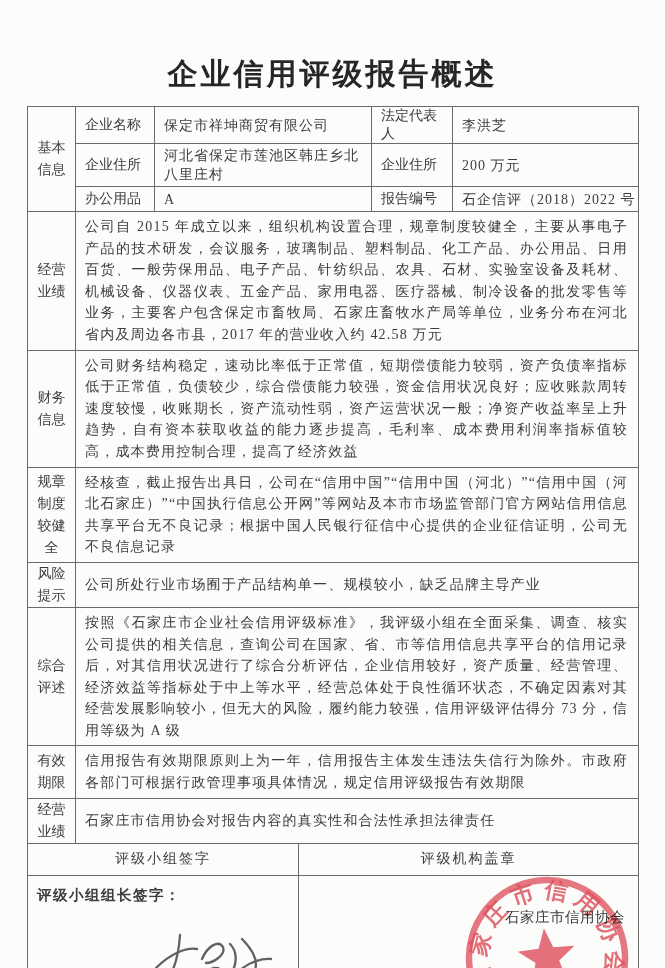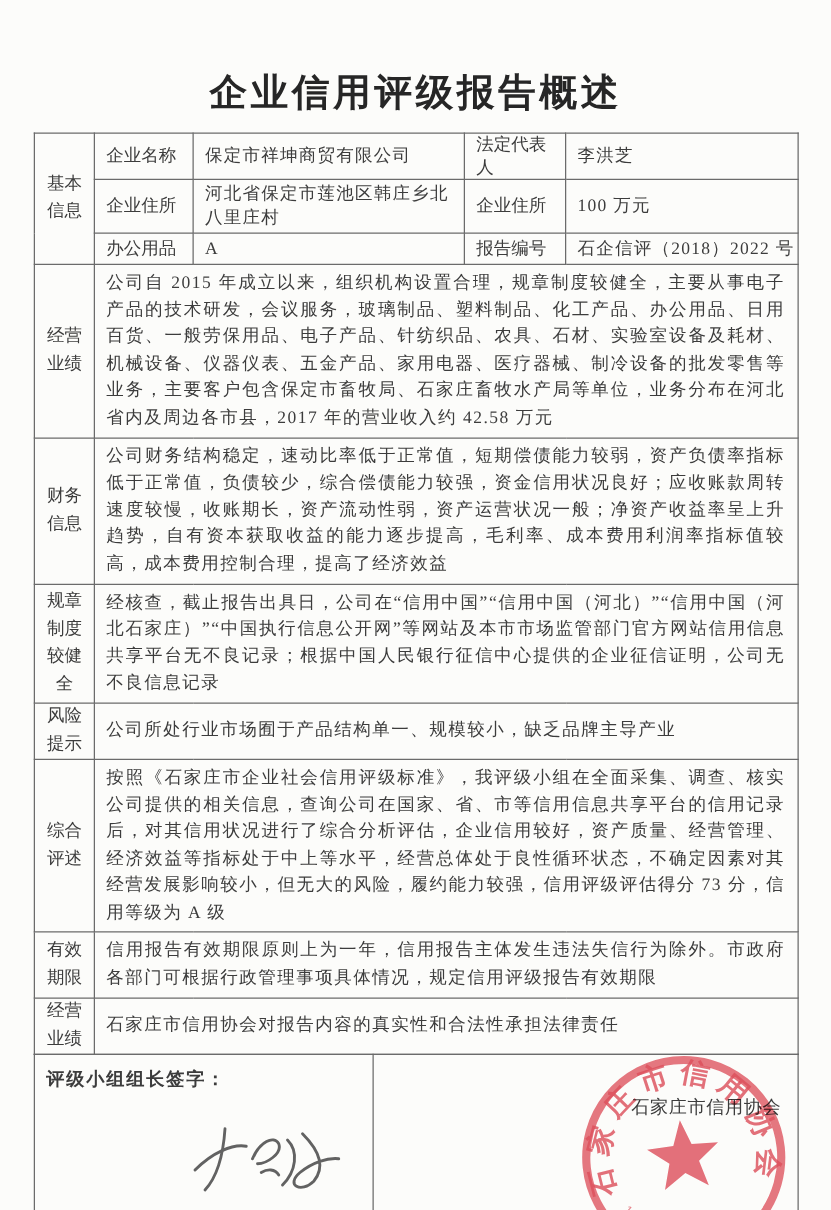--- a/index.html
+++ b/index.html
@@ -46,21 +46,21 @@
       <td class="sec" rowspan="3">基本信息</td>
       <td class="flabel">企业名称</td>
       <td class="fvalue">保定市祥坤商贸有限公司</td>
       <td class="flabel">法定代表人</td>
       <td class="fvalue">李洪芝</td>
     </tr>
     <tr style="height:39px">
       <td class="flabel">企业住所</td>
       <td class="fvalue">河北省保定市莲池区韩庄乡北八里庄村</td>
       <td class="flabel">企业住所</td>
-      <td class="fvalue">100 万元</td>
+      <td class="fvalue">200 万元</td>
     </tr>
     <tr style="height:25px">
       <td class="flabel">办公用品</td>
       <td class="fvalue">A</td>
       <td class="flabel">报告编号</td>
       <td class="fvalue">石企信评（2018）2022 号</td>
     </tr>
     <tr style="height:133px">
       <td class="sec">经营业绩</td>
       <td class="longtext" colspan="4">公司自 2015 年成立以来，组织机构设置合理，规章制度较健全，主要从事电子产品的技术研发，会议服务，玻璃制品、塑料制品、化工产品、办公用品、日用百货、一般劳保用品、电子产品、针纺织品、农具、石材、实验室设备及耗材、机械设备、仪器仪表、五金产品、家用电器、医疗器械、制冷设备的批发零售等业务，主要客户包含保定市畜牧局、石家庄畜牧水产局等单位，业务分布在河北省内及周边各市县，2017 年的营业收入约 42.58 万元</td>
@@ -91,20 +91,24 @@
     </tr>
   </tbody>
     </table>
 
   <table class="t-sign">
     <colgroup>
         <col style="width:271px">
         <col style="width:340px">
       </colgroup>
     <tbody>
+        <tr>
+      <td class="signhead">评级小组签字</td>
+      <td class="signhead">评级机构盖章</td>
+    </tr>
     <tr>
       <td class="signcell">
         <span class="leader-label">评级小组组长签字：</span>
         <svg class="sigsvg" width="126" height="62" viewBox="0 0 126 62">
           <g fill="none" stroke="#474747" stroke-width="2.3" stroke-linecap="round" opacity="0.85">
             <path d="M6,40 C20,26 36,19 47,21"></path>
             <path d="M30,7 C29,22 26,43 14,56"></path>
             <path d="M52,31 C58,17 69,12 73,19 C76,27 63,35 56,35"></path>
             <path d="M59,42 C64,39 70,39 73,44"></path>
             <path d="M80,16 C89,25 87,41 76,52"></path>

